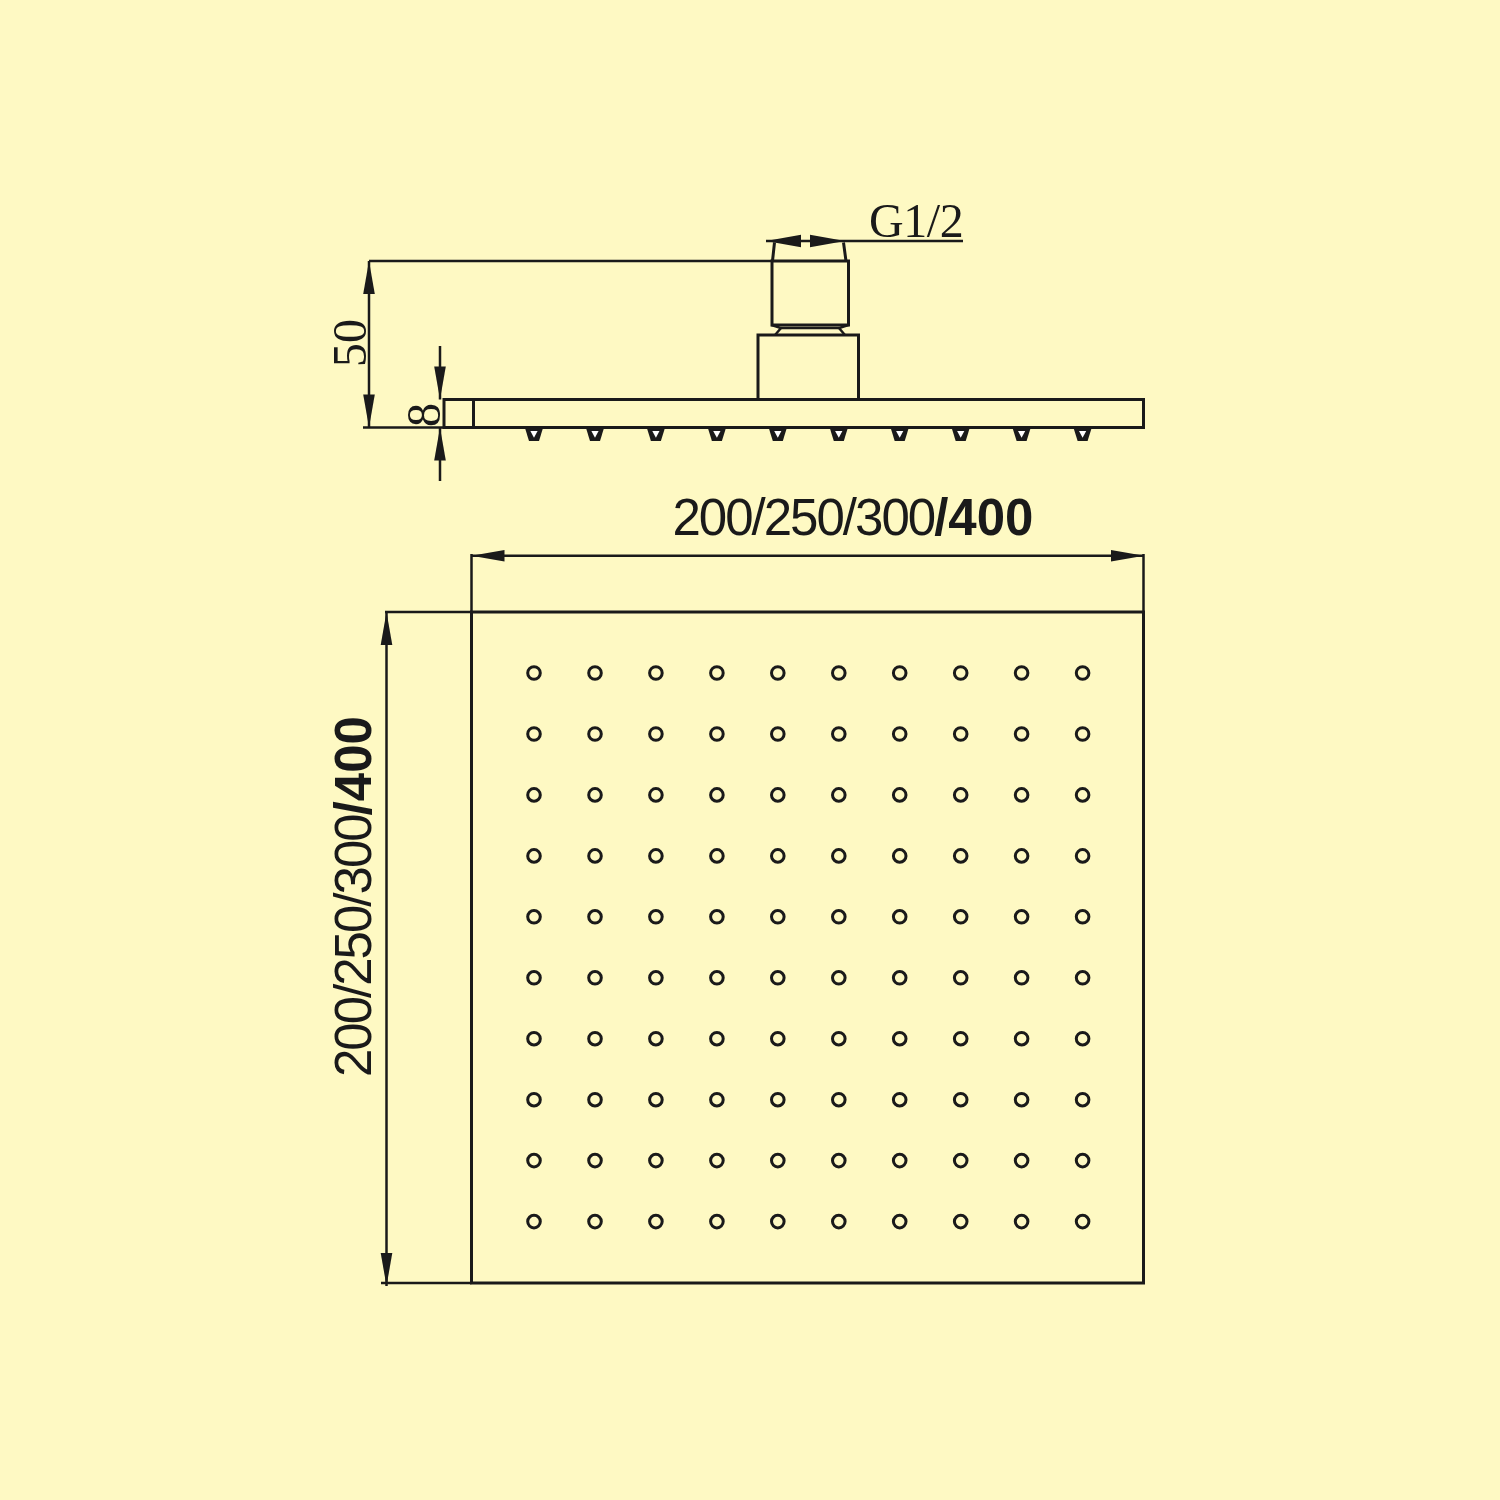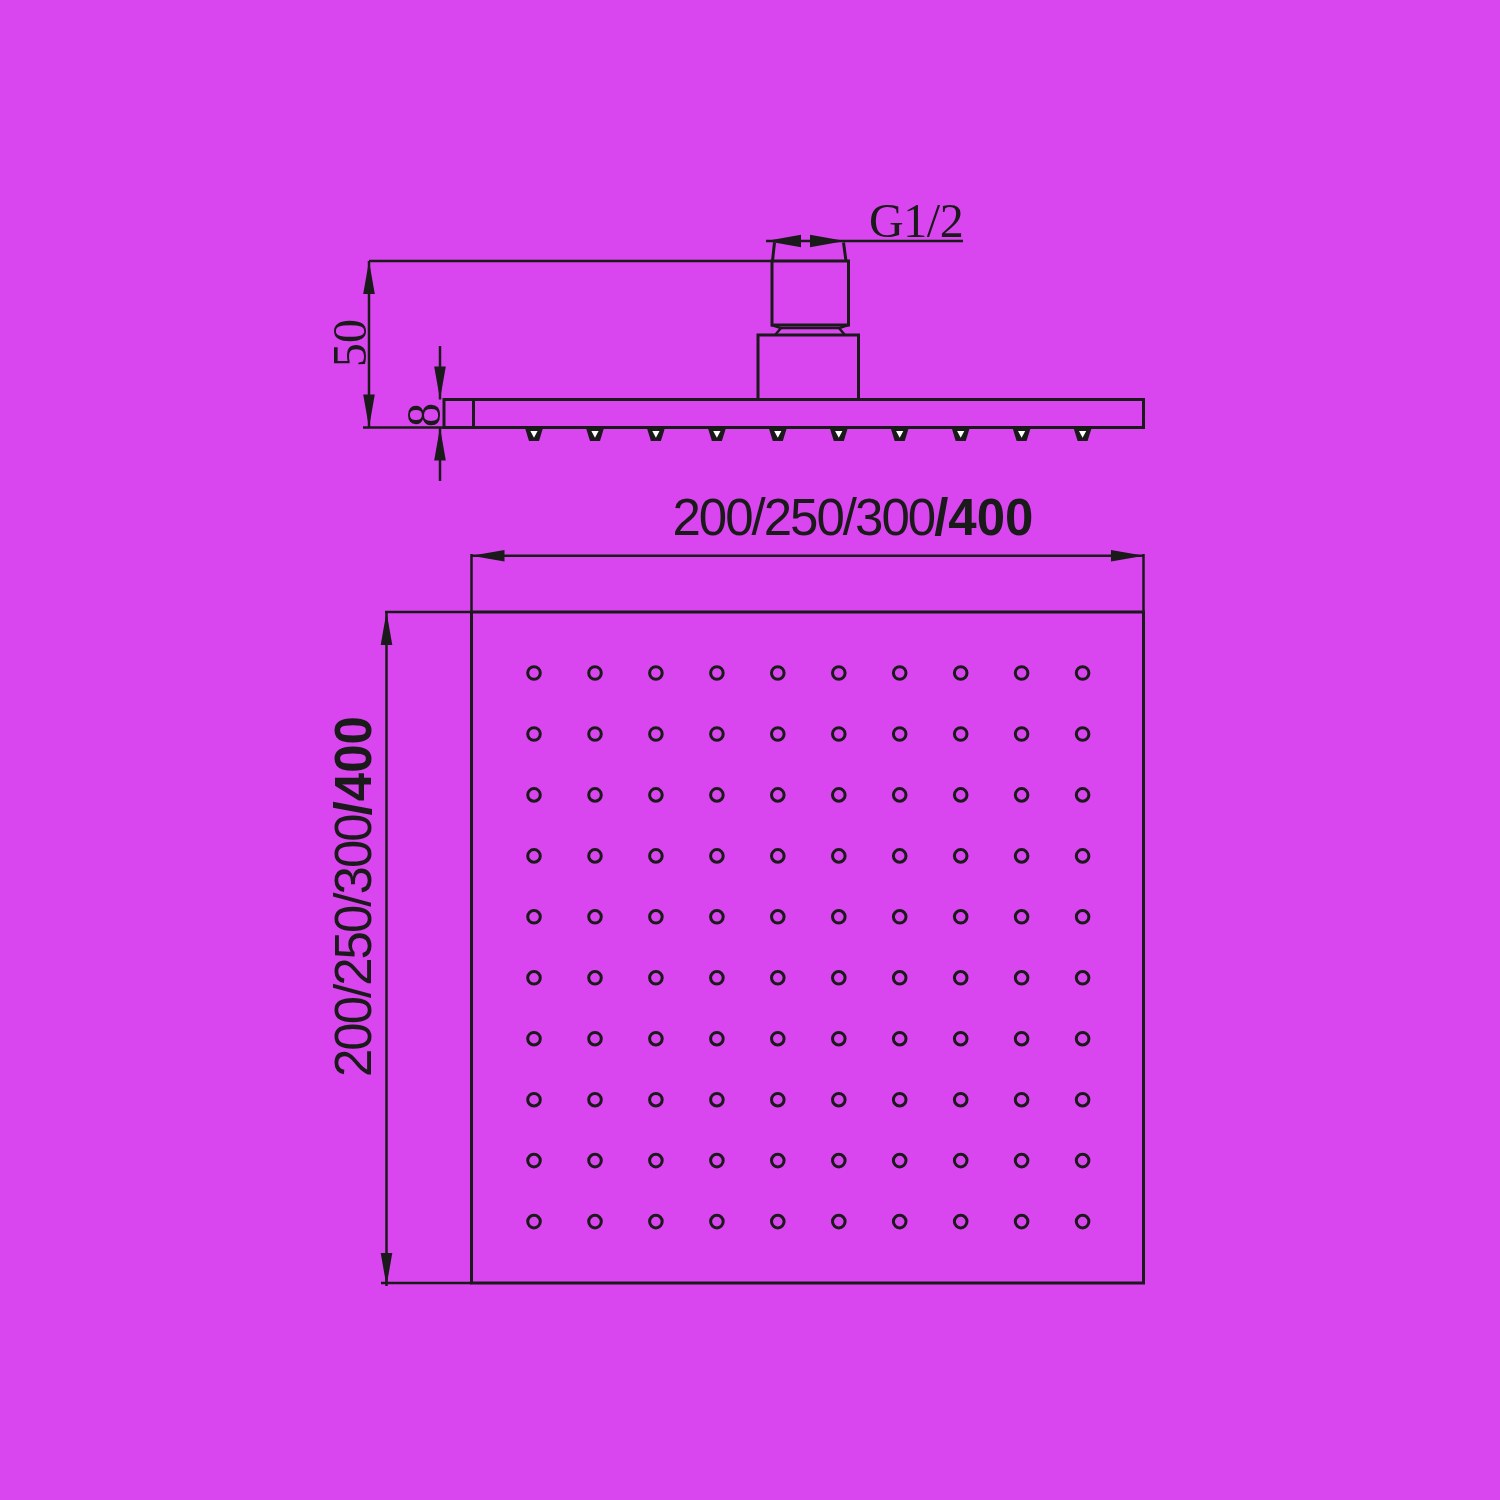--- a/index.html
+++ b/index.html
@@ -1,16 +1,16 @@
 <!DOCTYPE html>
 <html><head>
 <meta charset="utf-8">
 <style>
   html,body { margin:0; padding:0; background:#ffffff; }
-  .page { position:relative; width:1500px; height:1500px; background:#d946ef; overflow:hidden; }
+  .page { position:relative; width:1500px; height:1500px; background:#fef9c3; overflow:hidden; }
   svg text { fill:#1a1a1a; }
   .sans { font-family:"Liberation Sans",sans-serif; }
   .serif { font-family:"Liberation Serif",serif; }
 </style>
 </head>
 <body>
 <div class="page">
 <svg width="1500" height="1500" viewBox="0 0 1500 1500" xmlns="http://www.w3.org/2000/svg">
 <g fill="none" stroke="#1a1a1a" stroke-width="3">
 

